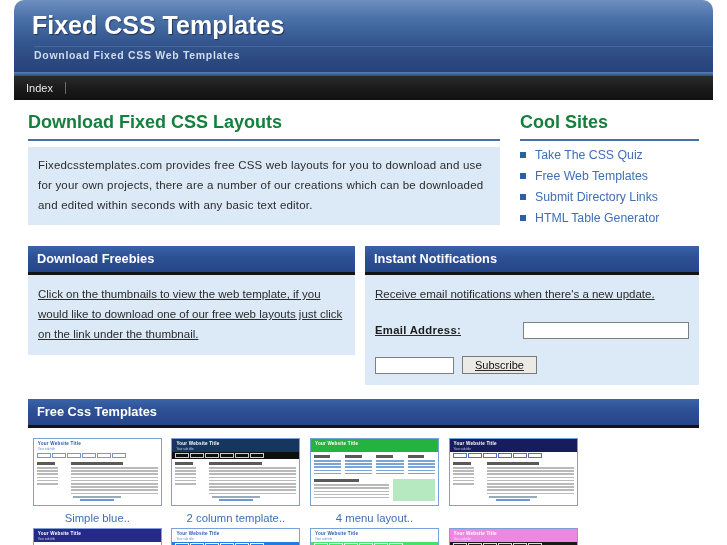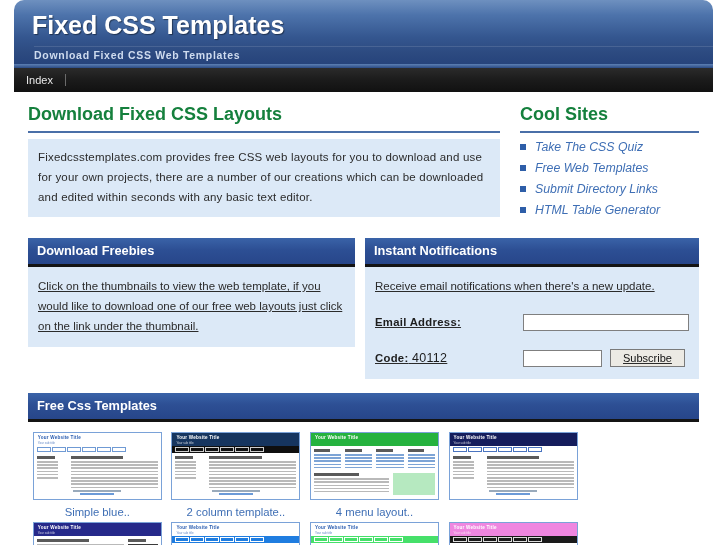--- a/index.html
+++ b/index.html
@@ -33,21 +33,21 @@
     position: absolute;
     left: 14px; top: 0;
     width: 699px;
     min-height: 545px;
     background: #ffffff;
   }
 
   
   .hdr {
     position: relative;
-    height: 68px;
+    height: 76px;
     background: linear-gradient(to bottom, #6e90bf 0%, #4d73ab 22%, #34568f 55%, #2c4a80 78%, #24417a 100%);
     border-top-left-radius: 10px;
     border-top-right-radius: 10px;
     overflow: hidden;
   }
   .hdr:after {
     content:"";
     position:absolute; left:0; right:0; bottom:0; height:4px;
     background: linear-gradient(to bottom,#5d80b4,#2a4a84);
   }
@@ -111,21 +111,20 @@
     font-size: 11.5px;
     color: #2b2b2b;
     line-height: 20px;
     letter-spacing: .2px;
   }
 
   ul.cool {
     list-style: none;
     margin: 7px 0 0 0;
     padding: 0;
-    font-style: italic;
   }
   ul.cool li { margin: 0 0 7px 0; display: flex; align-items: center; }
   ul.cool .bul {
     width: 6px; height: 6px; background: #2e5ea8;
     margin-right: 9px; flex: none;
   }
   ul.cool a {
     color: #3f6fb5;
     font-size: 12.3px;
     text-decoration: none;
@@ -284,24 +283,20 @@
       </div>
       <div class="panel">
         <div class="panel-hd">Instant Notifications</div>
         <div class="panel-bd">
           <div>Receive email notifications when there's a new update.</div>
           <div class="frm-row">
             <span class="frm-lab">Email Address:</span>
             <input class="inp email" type="text" value="" placeholder="" style="">
           </div>
           <div class="frm-row">
-            <span class="frm-lab">
-              <span>Code:</span>
-              <span class="code-val">40112</span>
-            </span>
             <input class="inp code" type="text" value="" placeholder="" style="">
             <button class="btn">Subscribe</button>
           </div>
         </div>
       </div>
     </div>
 
     <div class="tpl-sec">
       <div class="panel-hd">Free Css Templates</div>
       <div class="grid" id="tpl-grid">

